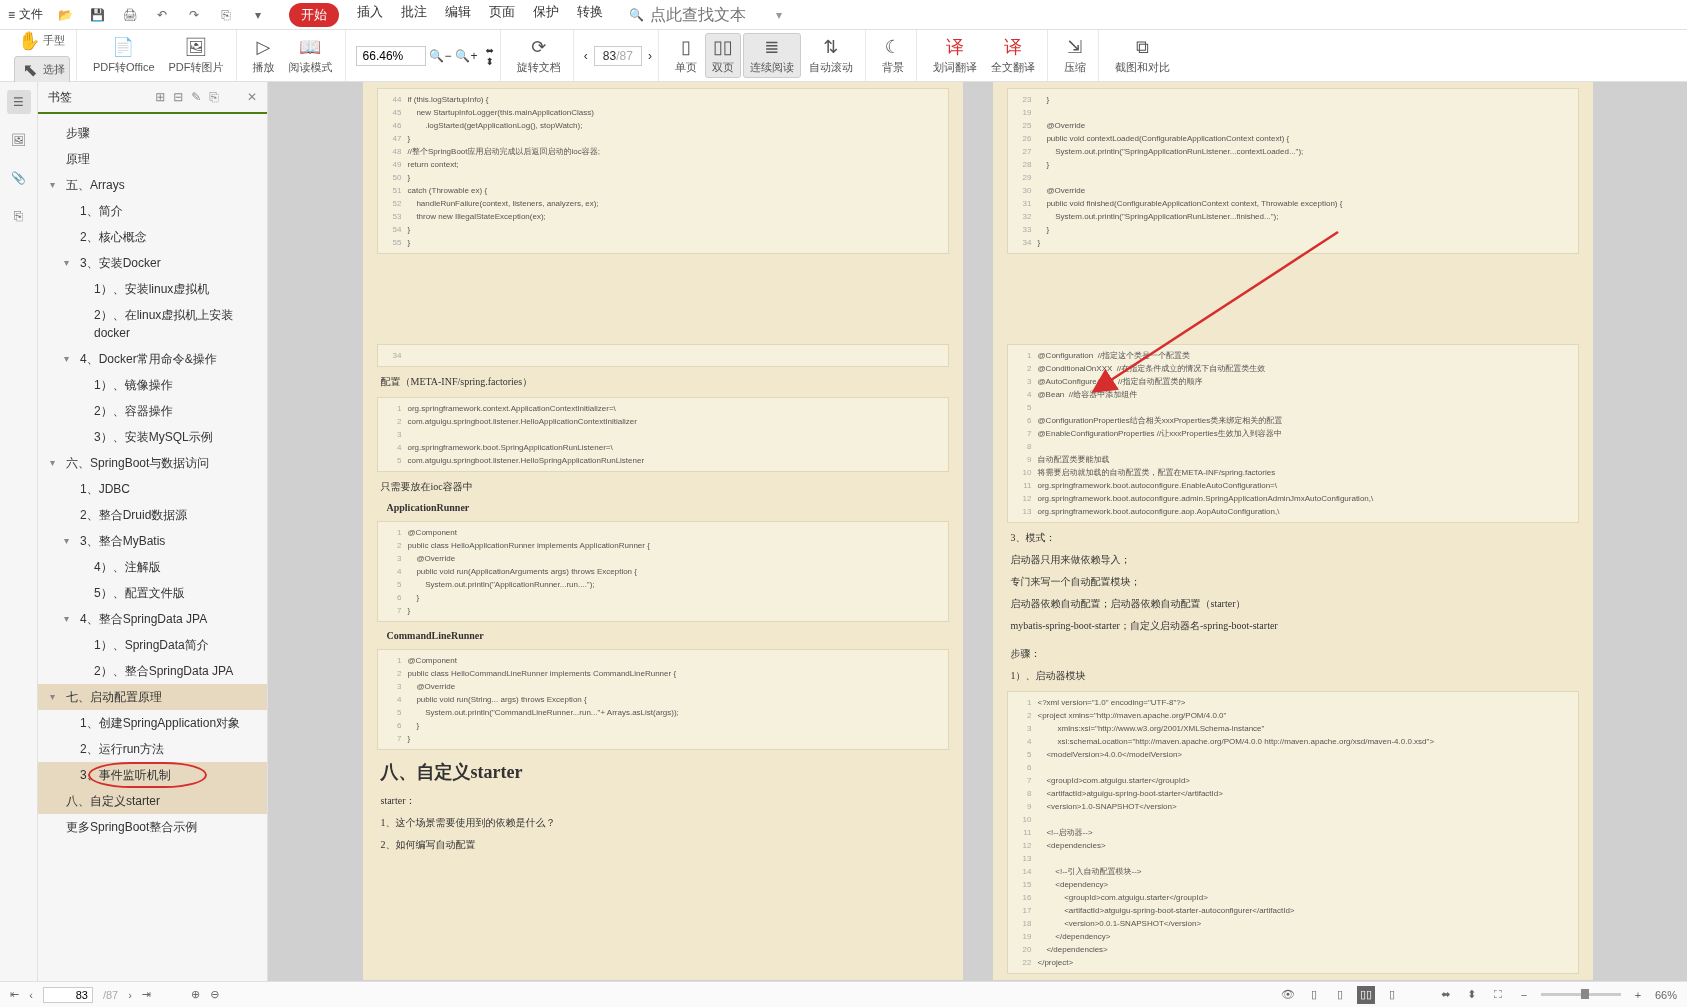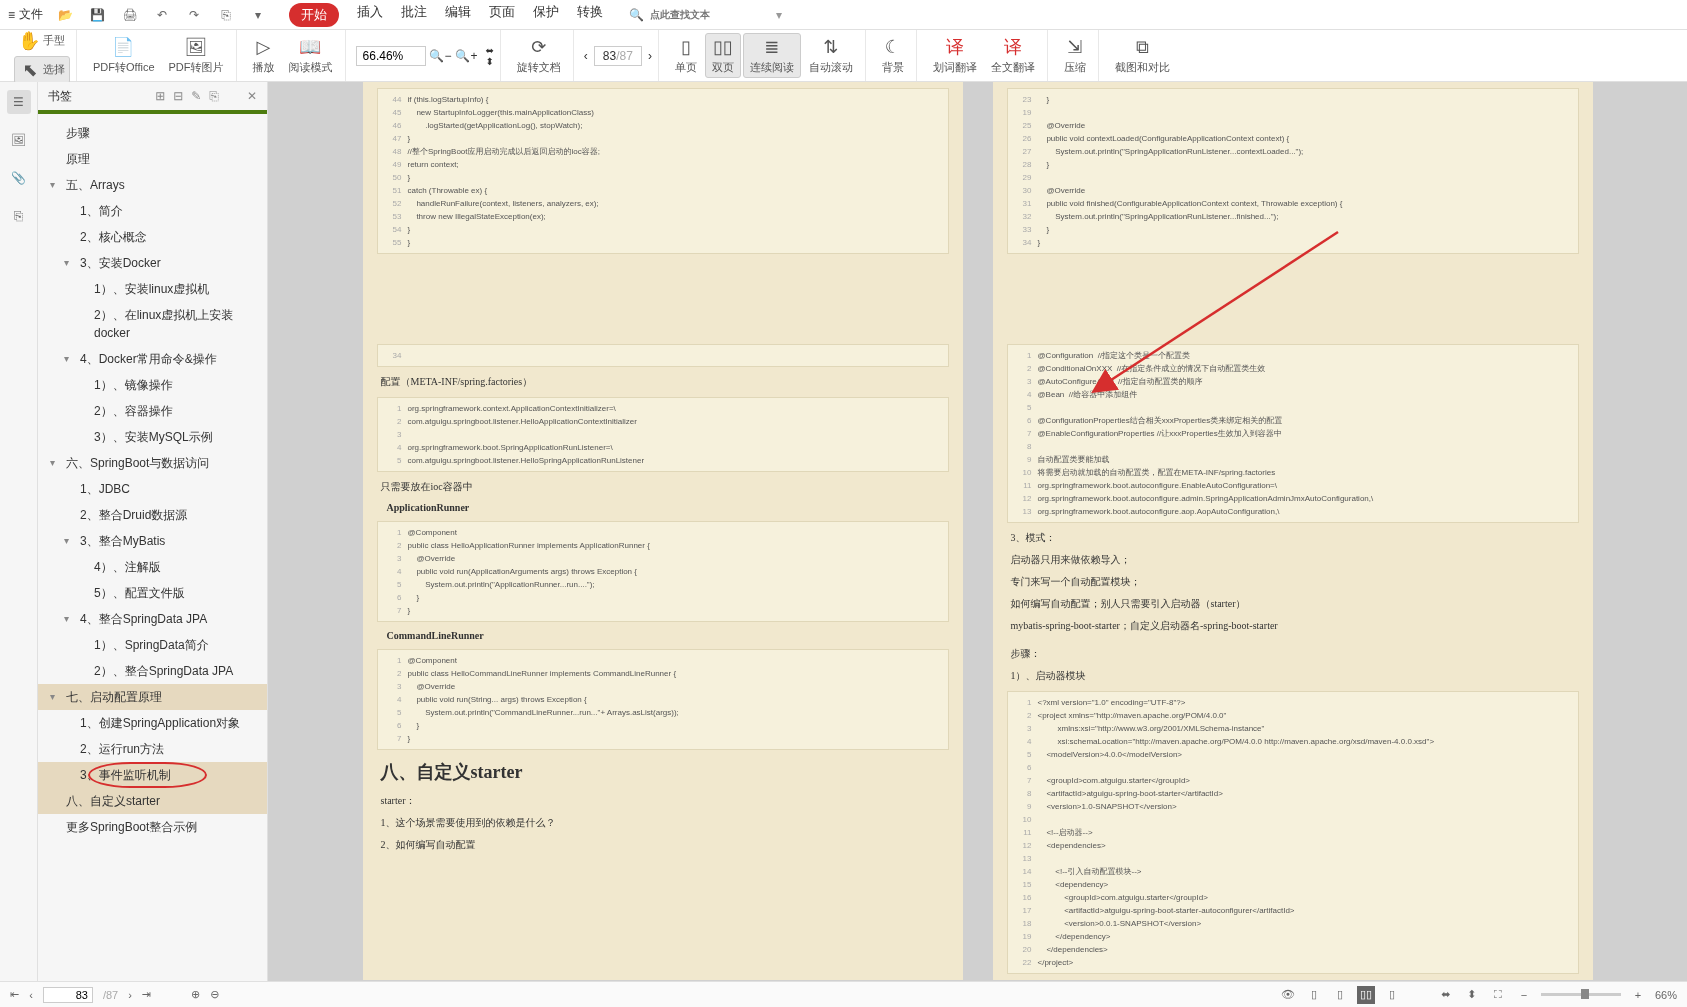--- a/index.html
+++ b/index.html
@@ -6,21 +6,21 @@
 body { background: #fff; font-size: 12px; color: #333; overflow: hidden; }
 
 
 .menubar { height: 30px; display: flex; align-items: center; padding: 0 8px; border-bottom: 1px solid #e0e0e0; gap: 14px; }
 .menubar .file-btn { display: flex; align-items: center; gap: 4px; cursor: pointer; }
 .menubar .icon-btn { width: 18px; height: 18px; display: inline-flex; align-items: center; justify-content: center; color: #666; cursor: pointer; }
 .menubar .tabs { display: flex; gap: 18px; margin-left: 8px; }
 .menubar .tab { cursor: pointer; color: #333; font-size: 13px; }
 .menubar .tab.active { background: #d62e2e; color: #fff; padding: 3px 12px; border-radius: 12px; }
 .menubar .search { display: flex; align-items: center; gap: 6px; margin-left: 12px; color: #999; }
-.menubar .search input { border: none; outline: none; font-size: 10px; color: #999; width: 120px; font-weight: bold; }
+.menubar .search input { border: none; outline: none; font-size: 16px; color: #999; width: 120px; }
 
 
 .toolbar { height: 52px; display: flex; align-items: center; padding: 0 8px; border-bottom: 1px solid #e0e0e0; gap: 4px; }
 .tool-group { display: flex; align-items: center; gap: 2px; padding: 0 6px; border-right: 1px solid #e8e8e8; height: 100%; }
 .tool-group:last-child { border-right: none; }
 .tool-btn { display: flex; flex-direction: column; align-items: center; justify-content: center; padding: 2px 6px; cursor: pointer; font-size: 11px; color: #555; gap: 2px; }
 .tool-btn.small { flex-direction: row; padding: 2px 4px; }
 .tool-btn .ico { font-size: 18px; width: 22px; height: 22px; display: inline-flex; align-items: center; justify-content: center; }
 .tool-btn.selected { background: #e8e8e8; border: 1px solid #ccc; border-radius: 3px; }
 .zoom-box { display: flex; align-items: center; gap: 4px; }
@@ -28,21 +28,21 @@
 .page-nav { display: flex; align-items: center; gap: 6px; }
 .page-nav .total { color: #aaa; }
 
 
 .main { display: flex; height: calc(100vh - 82px - 26px); }
 .left-rail { width: 38px; background: #f6f6f6; border-right: 1px solid #e0e0e0; display: flex; flex-direction: column; align-items: center; padding-top: 8px; gap: 14px; }
 .left-rail .rail-ico { width: 24px; height: 24px; display: flex; align-items: center; justify-content: center; color: #666; cursor: pointer; border-radius: 3px; }
 .left-rail .rail-ico.active { background: #ddd; }
 
 .sidebar { width: 230px; background: #f6f6f6; border-right: 1px solid #e0e0e0; display: flex; flex-direction: column; }
-.sidebar-header { height: 32px; display: flex; align-items: center; padding: 0 10px; border-bottom: 4px solid #4d7c0f; justify-content: space-between; }
+.sidebar-header { height: 32px; display: flex; align-items: center; padding: 0 10px; border-bottom: 2px solid #4d7c0f; justify-content: space-between; }
 .sidebar-header .title { font-size: 12px; color: #333; }
 .sidebar-header .tools { display: flex; gap: 8px; color: #888; }
 .sidebar-header .tools span { cursor: pointer; }
 .bookmark-tree { flex: 1; overflow-y: auto; padding: 6px 0; }
 .bookmark-tree .bm-item { padding: 4px 10px 4px 28px; cursor: pointer; font-size: 12px; color: #333; line-height: 18px; position: relative; }
 .bookmark-tree .bm-item.level-1 { padding-left: 42px; }
 .bookmark-tree .bm-item.level-2 { padding-left: 56px; }
 .bookmark-tree .bm-item .arrow { position: absolute; left: 12px; color: #888; font-size: 10px; }
 .bookmark-tree .bm-item.level-1 .arrow { left: 26px; }
 .bookmark-tree .bm-item.selected-parent { background: #e6d9bf; }
@@ -528,21 +528,21 @@
               <span class="code">org.springframework.boot.autoconfigure.admin.SpringApplicationAdminJmxAutoConfiguration,\</span>
             </div>
             <div class="ln">
               <span class="lno">13</span>
               <span class="code">org.springframework.boot.autoconfigure.aop.AopAutoConfiguration,\</span>
             </div>
           </div>
         <div class="txt">3、模式：</div>
         <div class="txt">启动器只用来做依赖导入；</div>
         <div class="txt">专门来写一个自动配置模块；</div>
-        <div class="txt">如何编写自动配置；别人只需要引入启动器（starter）</div>
+        <div class="txt">启动器依赖自动配置；启动器依赖自动配置（starter）</div>
         <div class="txt">mybatis-spring-boot-starter；自定义启动器名-spring-boot-starter</div>
         <div class="txt" style="margin-top:14px">步骤：</div>
         <div class="txt">1）、启动器模块</div>
         <div class="code-block" id="rp-code3">
             <div class="ln">
               <span class="lno">1</span>
               <span class="code">&lt;?xml version="1.0" encoding="UTF-8"?&gt;</span>
             </div>
             <div class="ln">
               <span class="lno">2</span>

